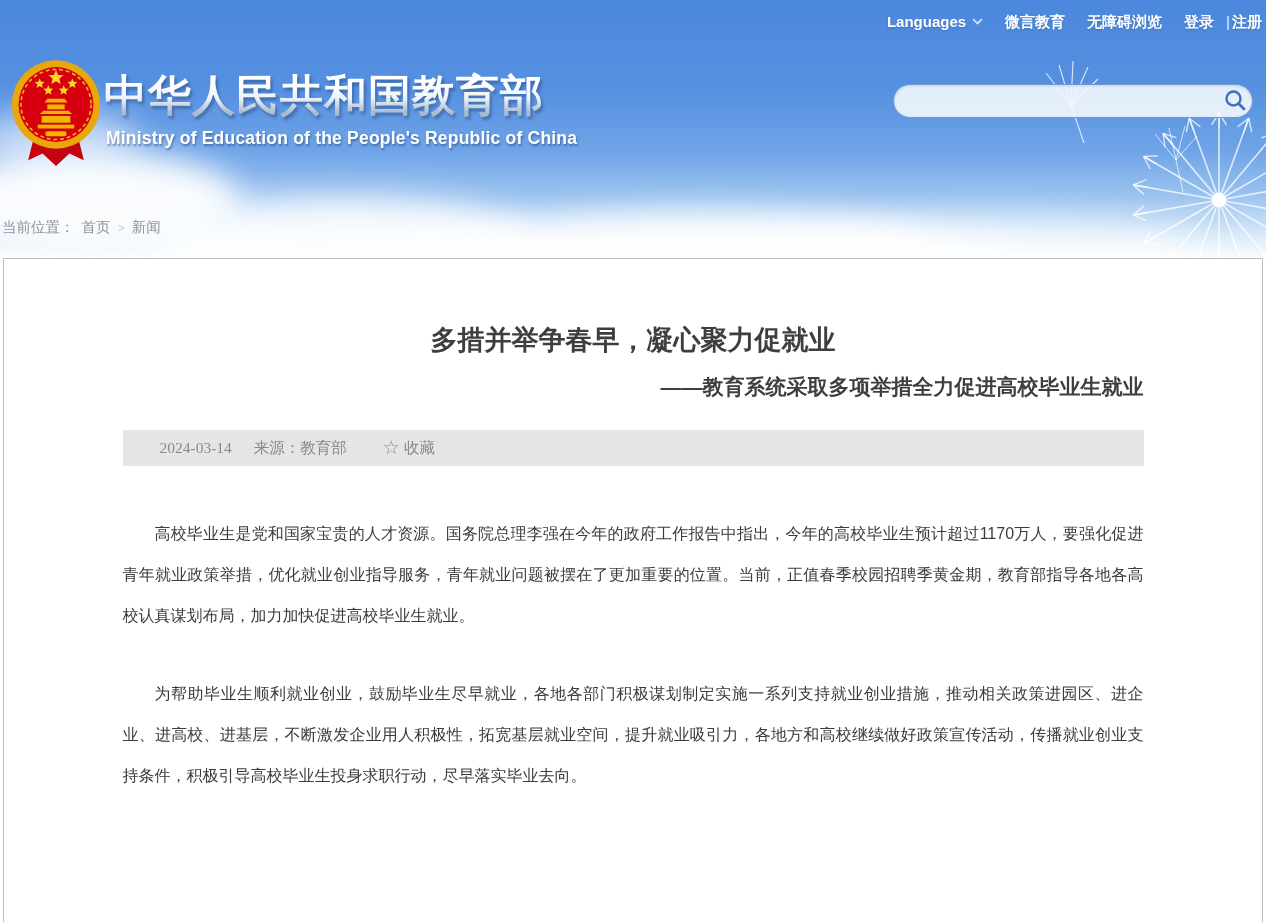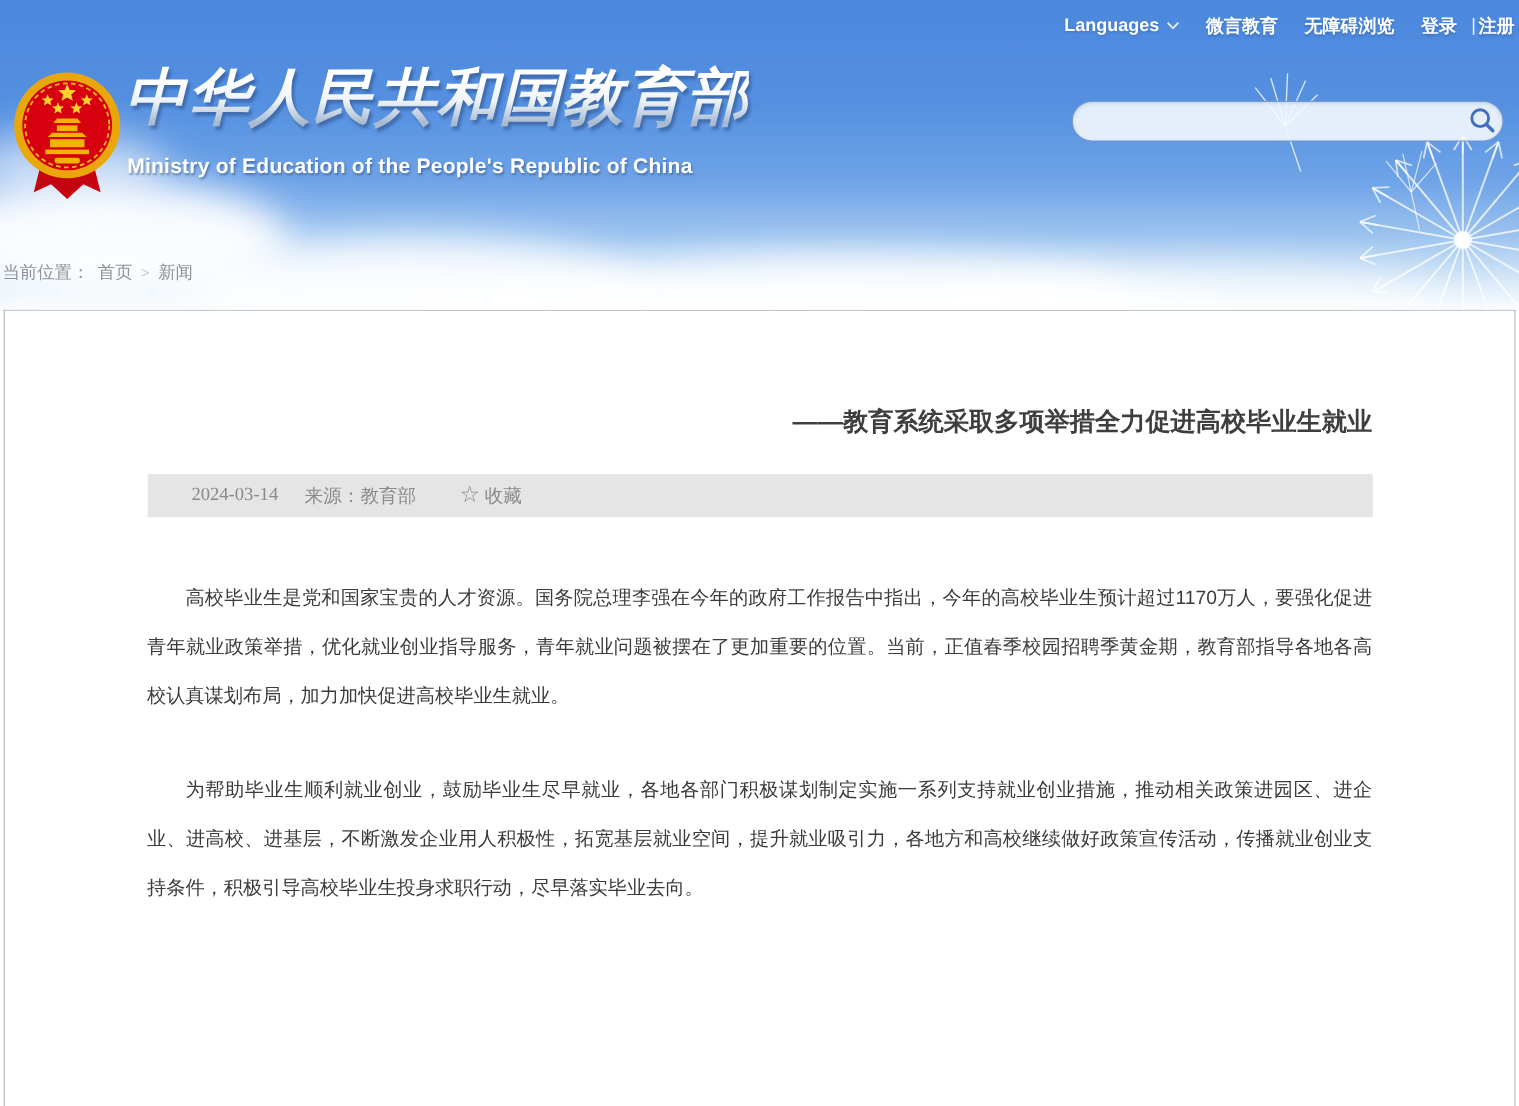--- a/index.html
+++ b/index.html
@@ -33,27 +33,26 @@
   }
   .topbar .item { margin-left:22px; cursor:pointer; white-space:nowrap; text-shadow:0 1px 2px rgba(30,60,110,.3); }
   .topbar .cn { font-family:"Liberation Serif","DejaVu Serif",serif; font-weight:bold; }
   .topbar .lang { display:flex; align-items:center; gap:6px; font-weight:bold; }
   .topbar .divider { margin-left:12px; opacity:.9; }
   .topbar .item.after-divider { margin-left:2px; }
 
   
   .emblem { position:absolute; left:8px; top:58px; z-index:4; }
   .site-title-cn {
-    position:absolute; left:104px; top:52px; z-index:4;
-    font-size:51px; font-weight:bold; letter-spacing:1px; line-height:1.15;
+    position:absolute; left:104px; top:71px; z-index:4;
+    font-size:43px; font-weight:bold; letter-spacing:1px; line-height:1.15;
     background:linear-gradient(180deg,#ffffff 25%,#eef3f8 55%,#a9bbd1 85%);
     -webkit-background-clip:text; background-clip:text;
     color:transparent; -webkit-text-fill-color:transparent;
     filter:drop-shadow(2px 3px 1.5px rgba(30,60,110,.45));
-    font-style:italic;
   }
   .site-title-en {
     position:absolute; left:106px; top:128px; z-index:4;
     font-size:17.5px; font-weight:bold; color:#ffffff; letter-spacing:.2px;
     text-shadow:1px 1.5px 2px rgba(40,70,120,.55);
   }
 
   
   .search-wrap { position:absolute; top:84px; right:13px; width:360px; height:34px; z-index:6; }
   .search-input {
@@ -223,20 +222,21 @@
   <div class="breadcrumb">
     <span>当前位置：</span>
     <a>首页</a>
     <span class="sep">&gt;</span>
     <a>新闻</a>
   </div>
 </div>
 
 <div class="content">
   <div class="article">
+    <h1 class="article-title">多措并举争春早，凝心聚力促就业</h1>
     <h2 class="article-subtitle">——教育系统采取多项举措全力促进高校毕业生就业</h2>
 
     <div class="meta">
       <span class="date">2024-03-14</span>
       <span class="source">来源：教育部</span>
       <span class="favorite">
         <span class="star">☆</span>
         <span>收藏</span>
       </span>
     </div>

